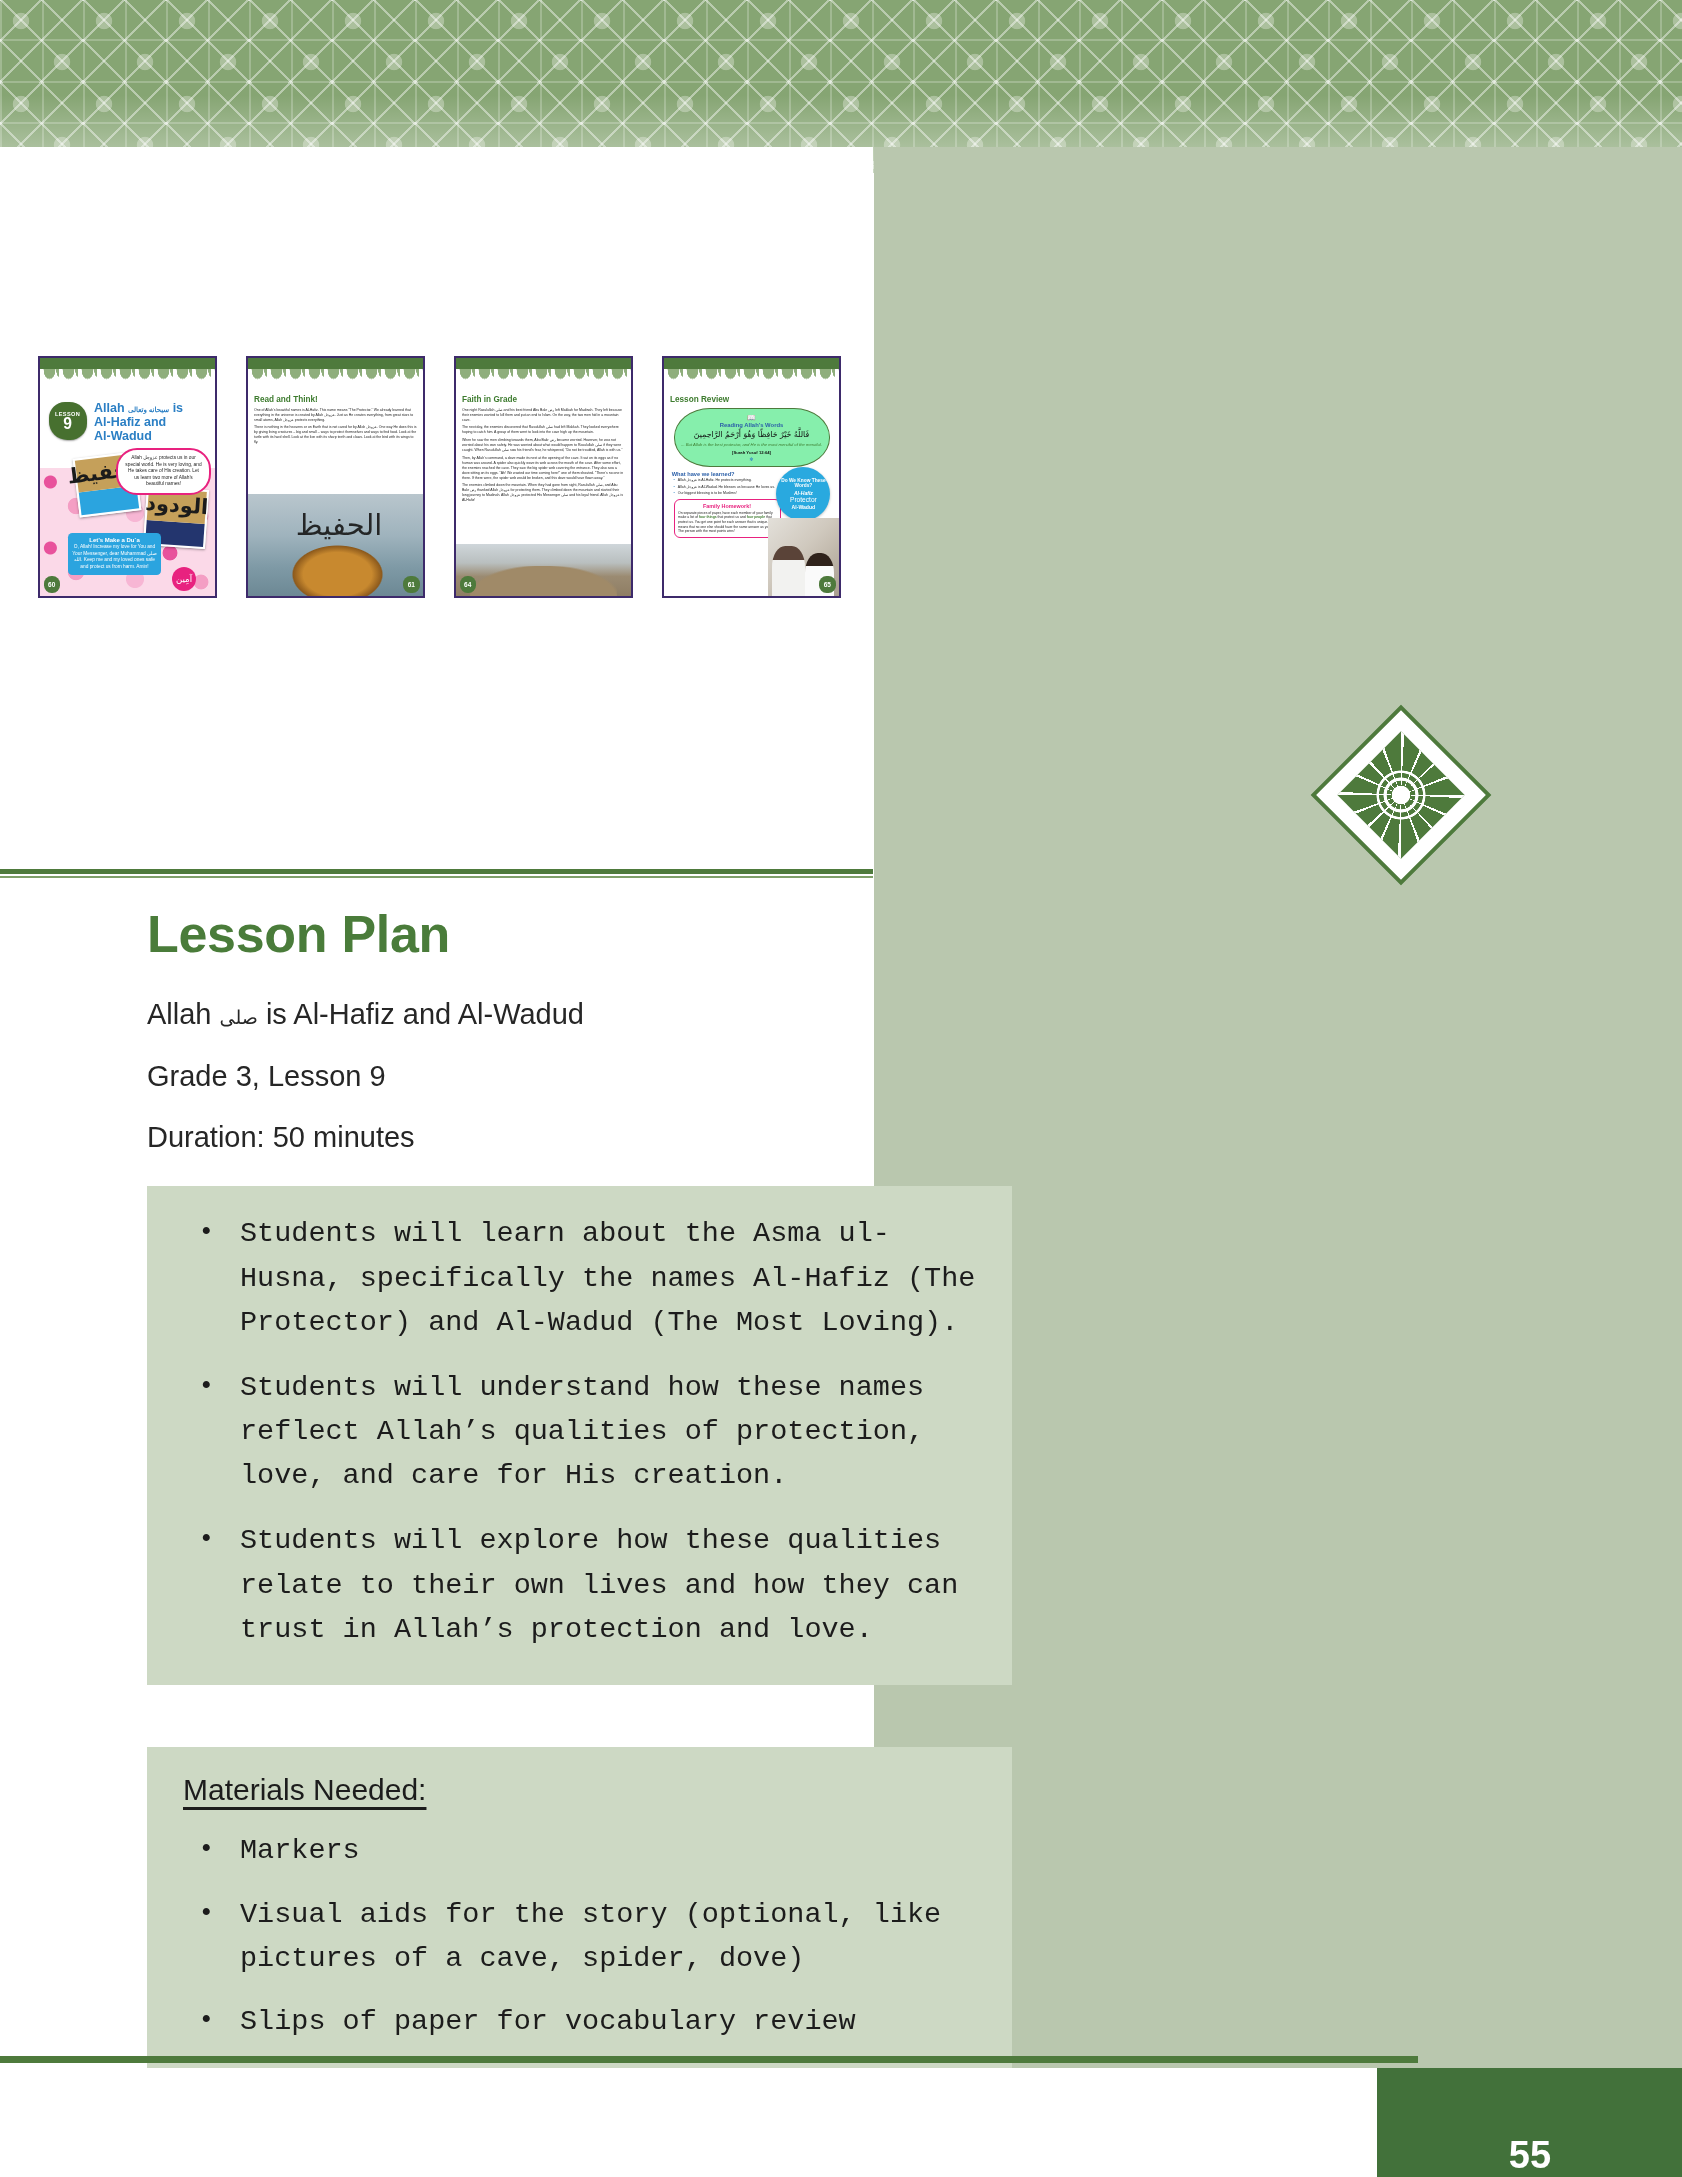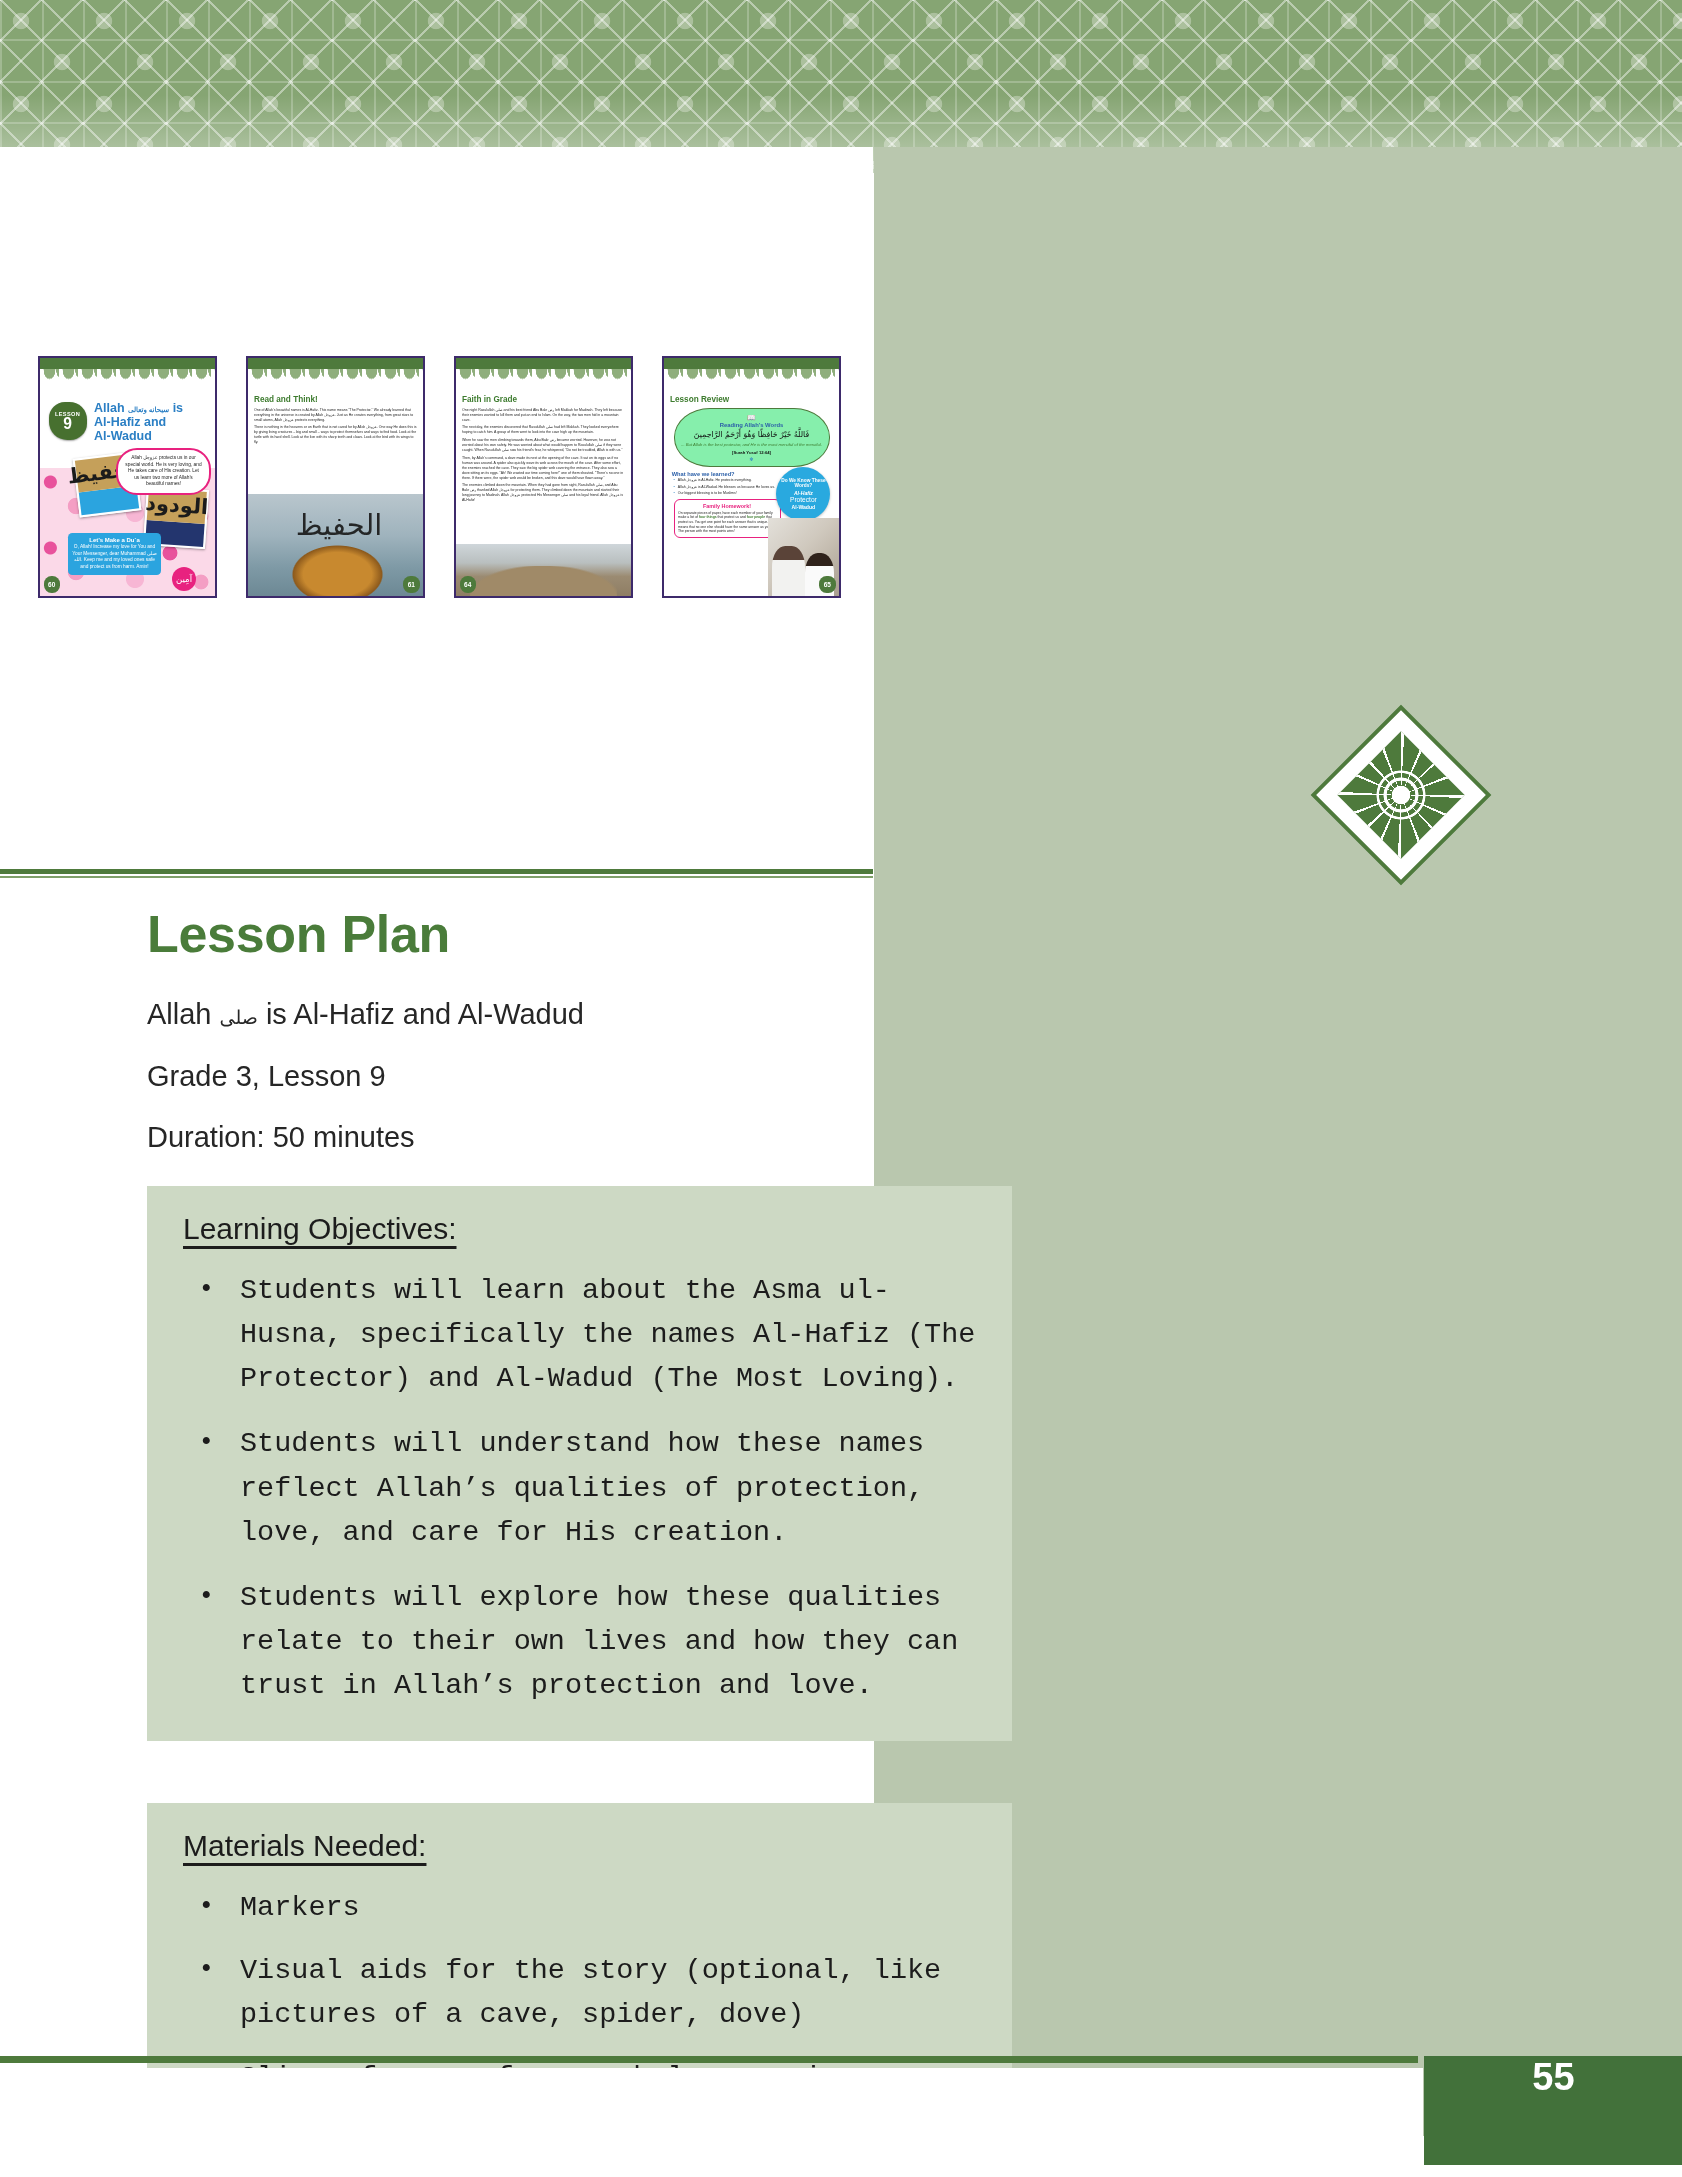--- a/index.html
+++ b/index.html
@@ -342,25 +342,25 @@
   .box-materials { width: 865px; }
   .box-materials ul.box-list li { margin-bottom: 19px; }
 
   
   .footer-rule {
     position: absolute; left: 0; top: 2056px;
     width: 1418px; height: 7px;
     background: #4e7a3c; z-index: 6;
   }
   .footer-green {
-    position: absolute; right: 0; bottom: 12px;
-    width: 259px; height: 109px;
+    position: absolute; right: 0; bottom: 0;
+    width: 306px; height: 109px;
     background: #42713a;
     z-index: 8;
-    display: flex; align-items: flex-start; justify-content: center;
+    display: flex; align-items: flex-end; justify-content: center;
   }
   .footer-green .pnum {
     color: #ffffff; font-size: 38px; font-weight: bold;
   }
   .footer-white-strip {
     position: absolute; left: 0; bottom: 0;
     width: 1423px; height: 109px;
     background: #ffffff; z-index: 7;
   }
 </style>
@@ -505,21 +505,20 @@
 
   <h1 class="lp-title">Lesson Plan</h1>
 
   <div class="meta-line"><span>Allah</span> <span class="ar-sym">صلى</span> <span>is Al-Hafiz and Al-Wadud</span></div>
 
   <div class="meta-line">Grade 3, Lesson 9</div>
 
   <div class="meta-line">Duration: 50 minutes</div>
 
   <div class="grey-box box-objectives">
-    <div class="box-title">Learning Objectives:</div>
     <ul class="box-list">
       <li>Students will learn about the Asma ul-Husna, specifically the names Al-Hafiz (The Protector) and Al-Wadud (The Most Loving).</li>
       <li>Students will understand how these names reflect Allah’s qualities of protection, love, and care for His creation.</li>
       <li>Students will explore how these qualities relate to their own lives and how they can trust in Allah’s protection and love.</li>
     </ul>
   </div>
 
   <div class="grey-box box-materials" style="margin-top:62px">
     <div class="box-title">Materials Needed:</div>
     <ul class="box-list">

